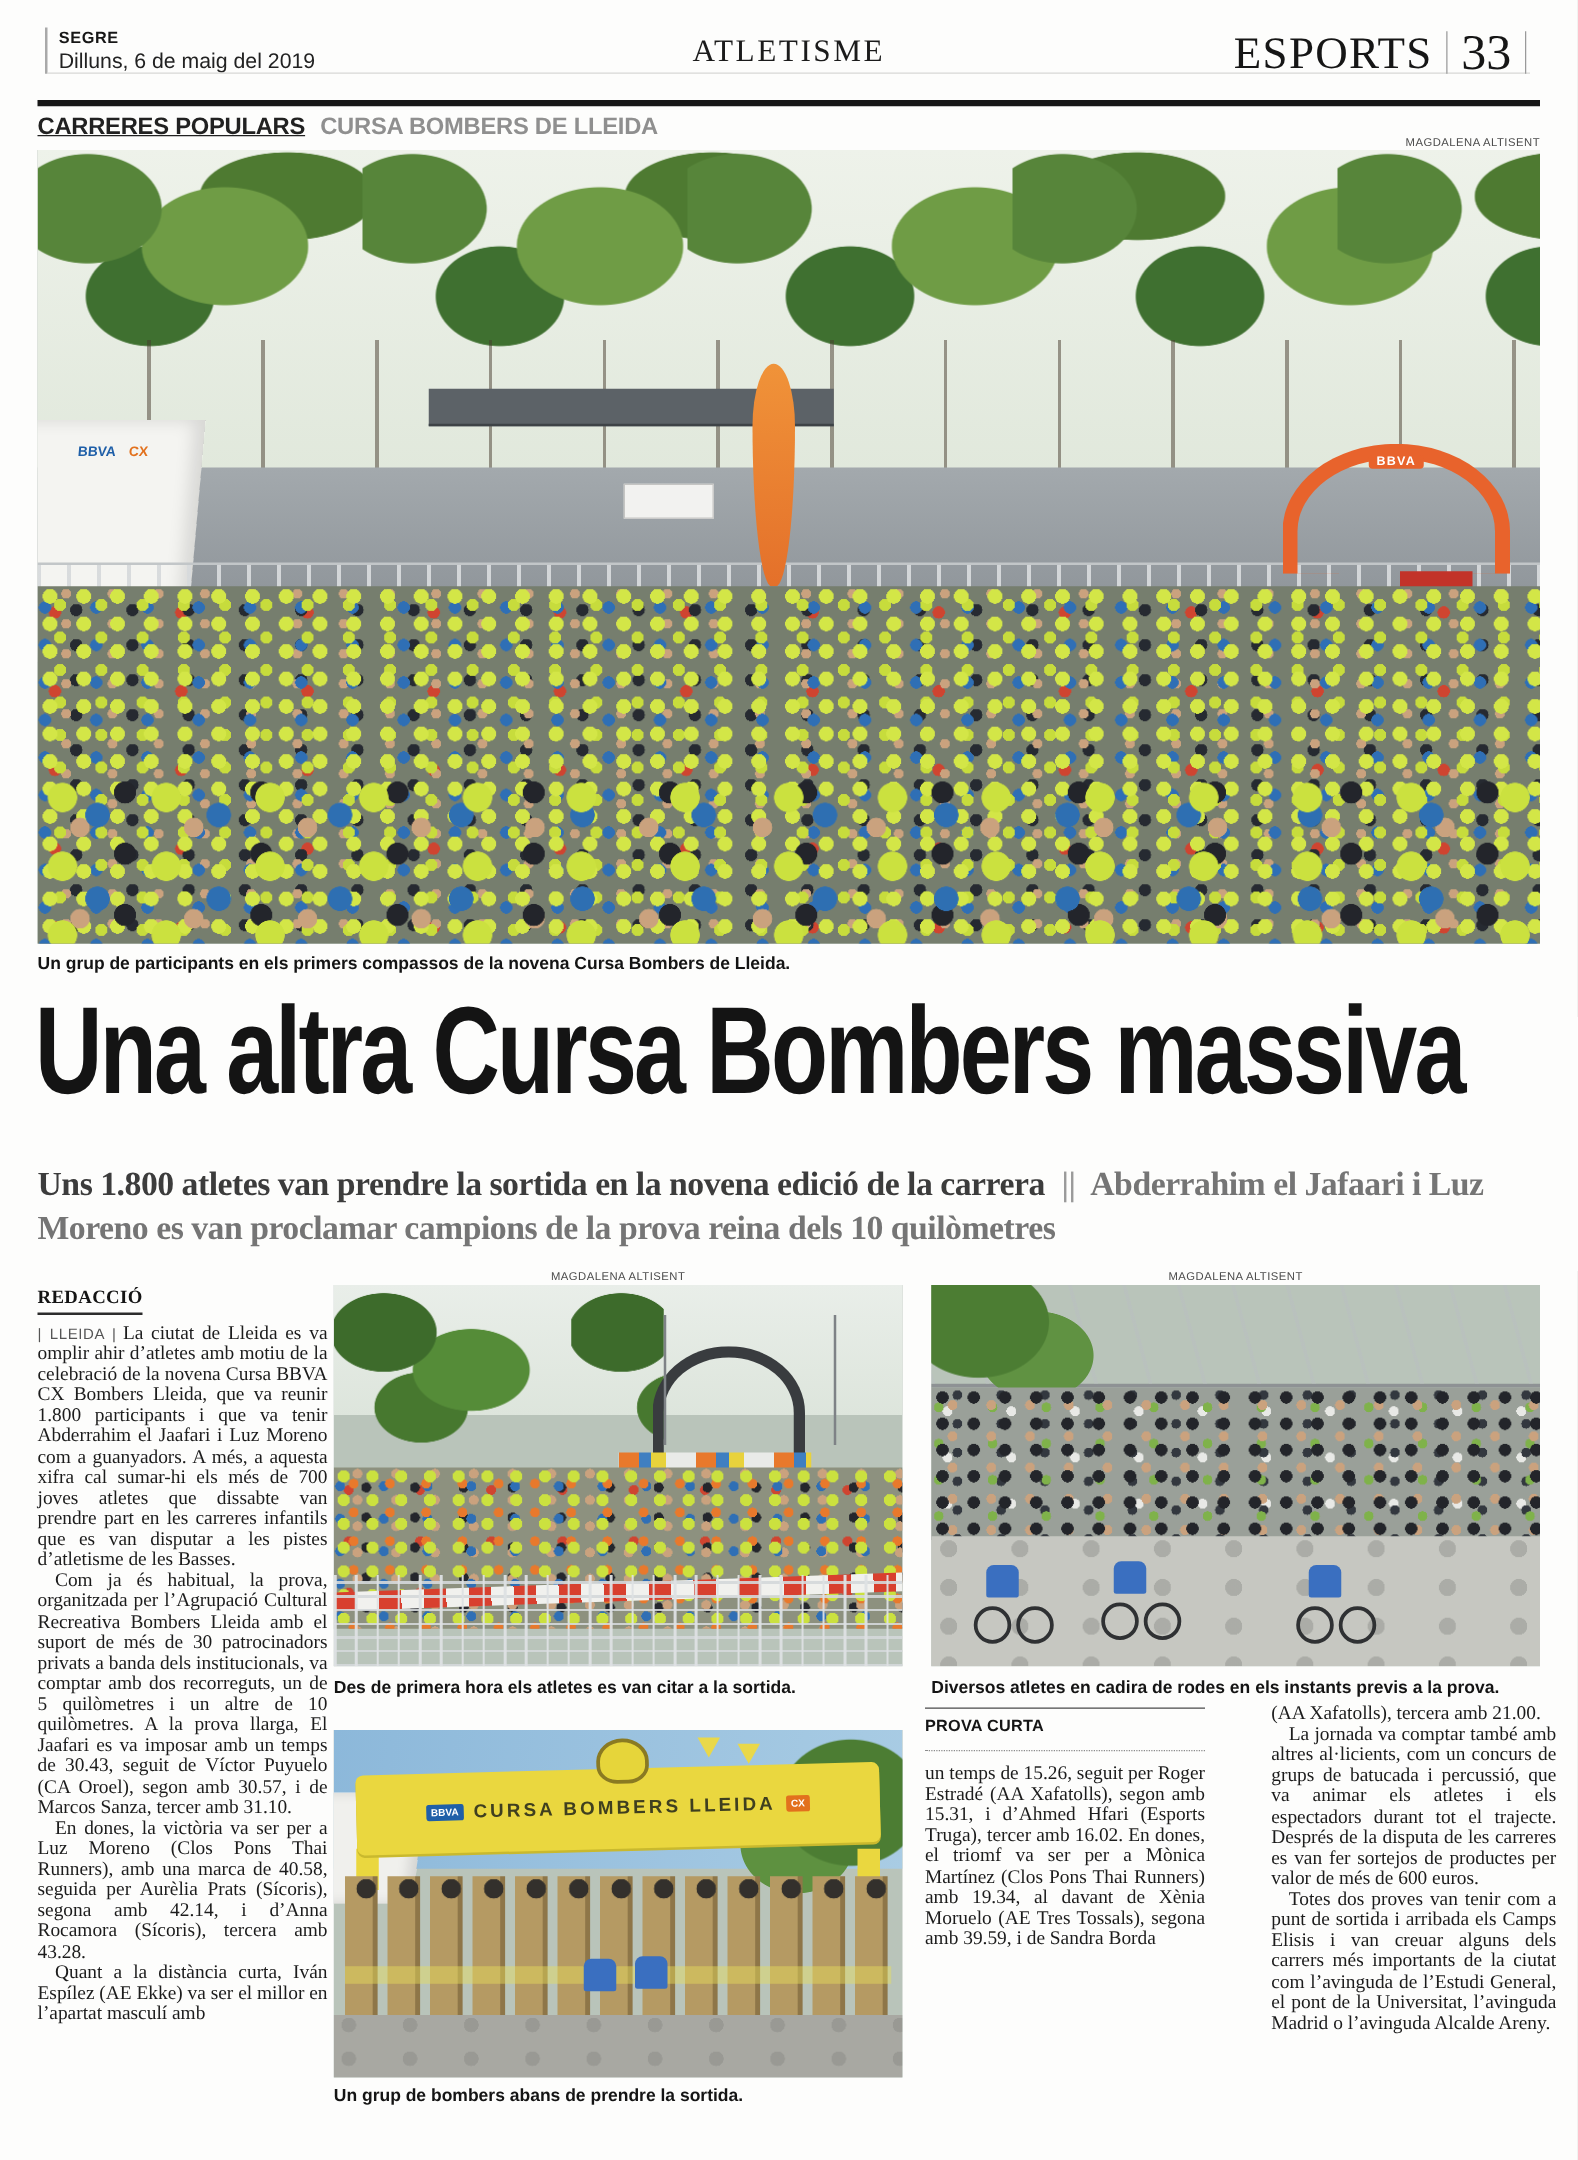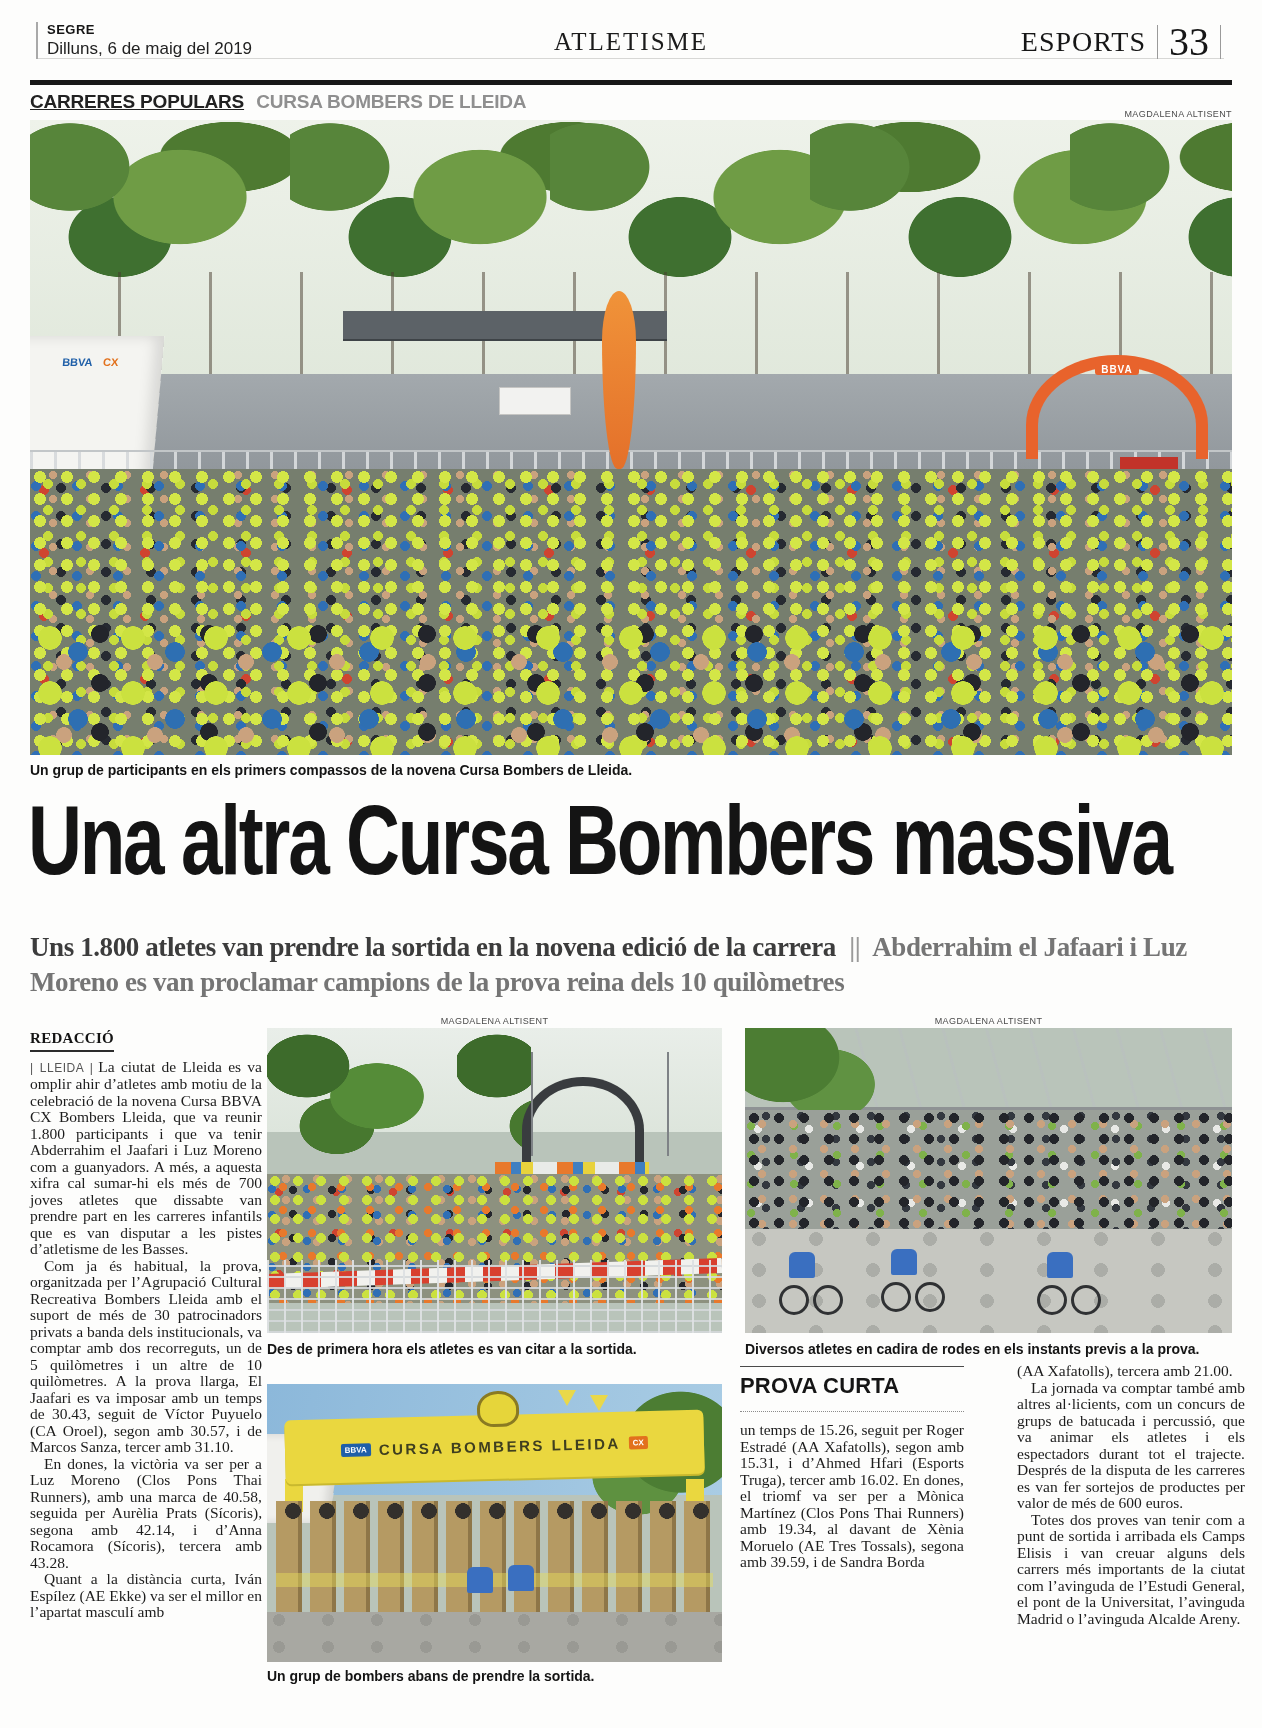--- a/index.html
+++ b/index.html
@@ -8,21 +8,21 @@
   .abs{position:absolute;}
 
   
   #masthead-left{left:36px;top:22px;border-left:2px solid #a9a9a9;padding-left:9px;}
   #paper-name{font-size:13px;font-weight:bold;letter-spacing:.5px;color:#161616;}
   #paper-date{font-size:17px;color:#222;margin-top:2px;}
   #section-center{left:0;right:0;top:28px;text-align:center;font-family:"Liberation Serif",serif;
                   font-size:25px;letter-spacing:2px;color:#1b1b1b;}
   #masthead-hairline{left:38px;right:38px;top:58px;height:1px;background:#d7d7d5;}
   #masthead-right{right:30px;top:18px;display:flex;align-items:center;font-family:"Liberation Serif",serif;color:#161616;}
-  #section-right{font-size:28px;letter-spacing:1px;}
+  #section-right{font-size:36px;letter-spacing:1px;}
   .vbar{width:1px;height:34px;background:#9a9a9a;margin:0 11px;}
   #page-number{font-size:40px;}
   #thick-rule{left:30px;top:80px;width:1202px;height:5px;background:#171717;}
 
   
   #kicker{left:30px;top:91px;font-size:19px;font-weight:bold;letter-spacing:-.2px;white-space:nowrap;}
   #kicker-black{color:#212121;text-decoration:underline;}
   #kicker-gray{color:#8f8f8f;margin-left:7px;}
 
   .credit{font-size:9px;color:#4b4b4b;letter-spacing:.4px;text-align:center;}
@@ -186,21 +186,21 @@
       repeating-linear-gradient(90deg,#b59a63 0 22px,#8e7648 22px 26px,rgba(0,0,0,0) 26px 34px);
     background-size:34px 100%,34px 100%;}
   .pf-stripe{left:2%;right:2%;top:68%;height:5%;background:rgba(233,224,90,.45);}
   .pf-ground{left:0;right:0;bottom:0;height:18%;background:#a8a8a2;
     background-image:radial-gradient(circle 6px at 12px 8px,rgba(130,130,126,.4) 96%,transparent);
     background-size:49px 27px;}
 
   
   #col4{left:740px;top:1366px;width:224px;}
   #col4-toprule{height:1px;background:#4a4a4a;margin-bottom:6px;}
-  #sidebar-title{font-size:22px;font-weight:bold;letter-spacing:.2px;color:#151515;}
+  #sidebar-title{font-size:13px;font-weight:bold;letter-spacing:.2px;color:#151515;}
   #sidebar-standfirst{margin-top:9px;font-size:18.5px;line-height:24.5px;color:#242424;}
   #col4-dotrule{border-top:1px dotted #8b8b8b;margin:12px 0 10px 0;}
   #col5{left:975px;top:1363px;width:228px;margin-left:42px;}
 </style>
 </head>
 <body>
 
 <div id="canvas">
 
   <div class="abs" id="masthead-left">

